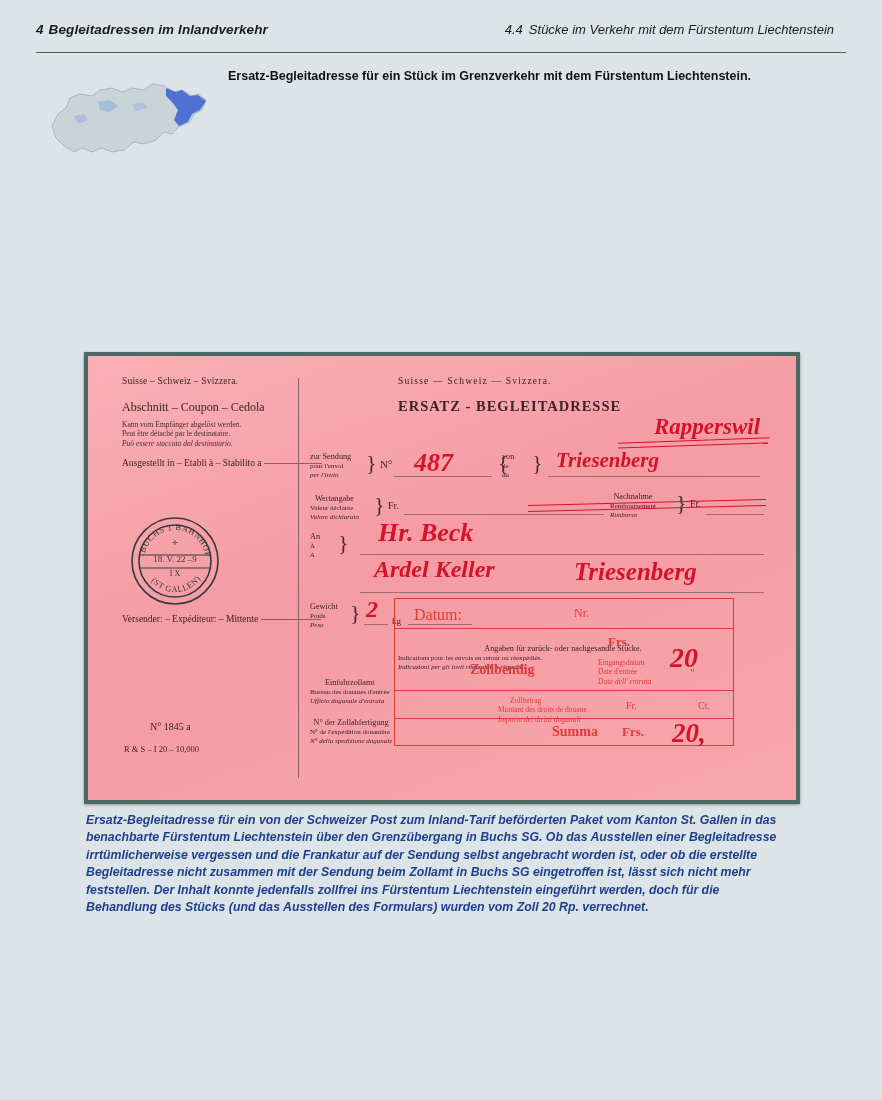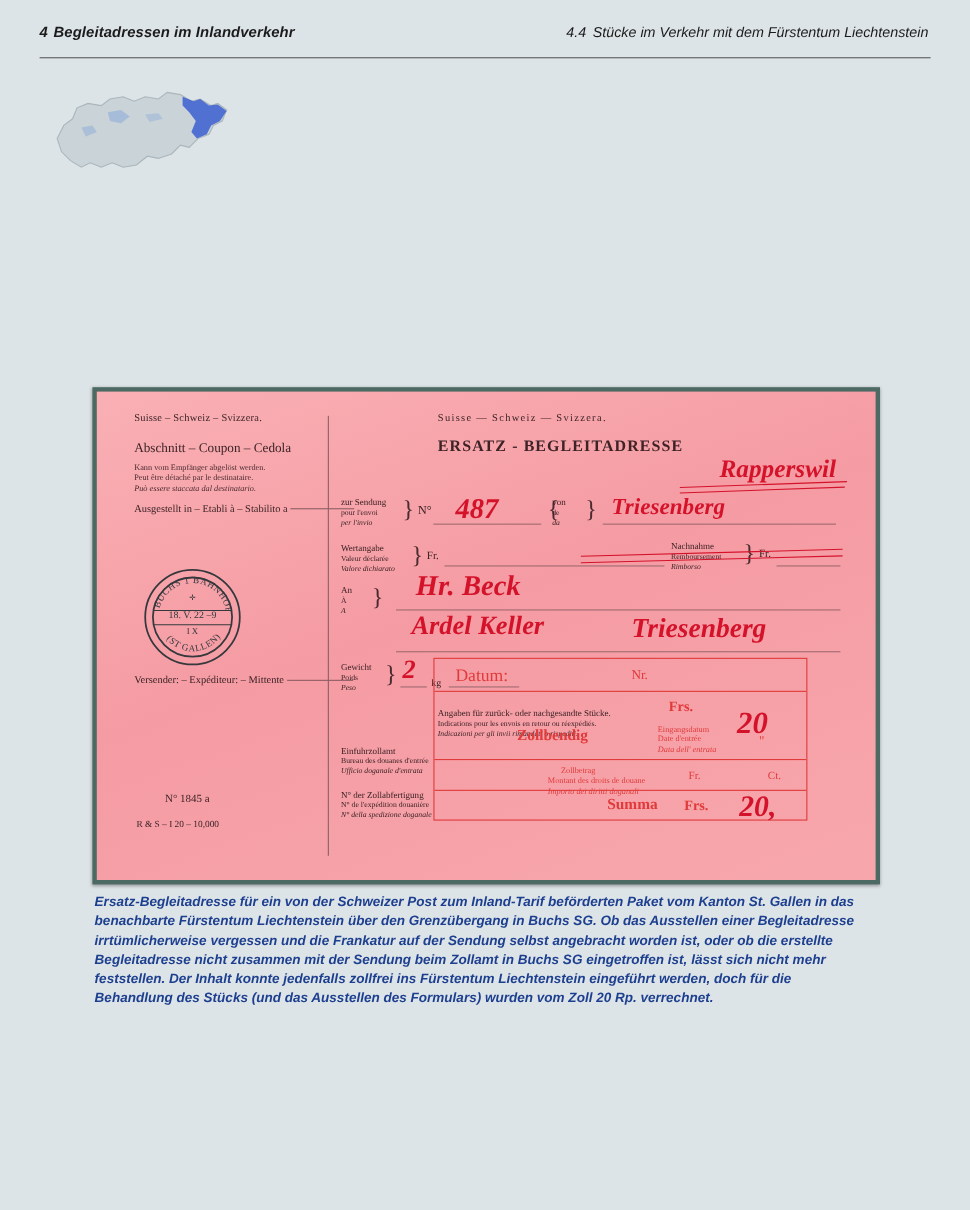--- a/index.html
+++ b/index.html
@@ -38,21 +38,21 @@
   }
   .header-left .chap {
     font-weight: bold;
     font-style: italic;
     margin-right: 5px;
   }
   .header-right {
     font-size: 13px;
     font-style: italic;
     color: #1b1b1b;
-    margin-right: 2px;
+    margin-right: 12px;
   }
   .header-right .sec {
     margin-right: 6px;
   }
   
   .top-caption {
     position: absolute;
     left: 228px;
     top: 68px;
     width: 610px;
@@ -221,21 +221,21 @@
     font-family: "Liberation Serif", serif;
     font-size: 9.5px;
     color: #3d2326;
     letter-spacing: .2px;
   }
   .field {
     position: absolute;
     font-family: "Liberation Serif", serif;
     color: #3d2326;
   }
-  .field .f1 { font-size: 8.2px; display:block; line-height:1.22; }
+  .field .f1 { font-size: 8.2px; display:block; line-height:1.22;text-align:center; }
   .field .f2 { font-size: 7px; display:block; line-height:1.22; }
   .field .f3 { font-size: 7px; font-style: italic; display:block; line-height:1.22; }
   .brace {
     position: absolute;
     font-family: "Liberation Serif", serif;
     font-size: 22px;
     color: #4a2b2f;
     line-height: 1;
   }
   .hline {
@@ -307,20 +307,21 @@
   <div class="map">
     <svg width="180" height="110" viewBox="0 0 180 110">
       <path d="M12,56 L18,44 L26,38 L30,28 L40,24 L52,26 L60,20 L72,18 L82,22 L92,18 L104,20 L112,14 L124,16 L134,22 L142,20 L152,26 L158,24 L166,30 L162,40 L154,44 L150,52 L140,56 L132,64 L124,62 L116,70 L104,74 L94,72 L84,80 L72,82 L62,78 L52,82 L42,78 L34,82 L24,76 L16,68 Z" fill="#c9d3d8" stroke="#aab6bc" stroke-width="1"></path>
       <path d="M126,18 L136,22 L142,20 L150,26 L158,25 L166,31 L160,40 L152,44 L148,52 L139,56 L134,50 L138,40 L132,32 L126,26 Z" fill="#3b5fd0" opacity="0.85"></path>
       <path d="M58,32 L70,30 L78,36 L70,42 L60,40 Z" fill="#9fb7d8" opacity="0.8"></path>
       <path d="M34,46 L44,44 L48,50 L38,54 Z" fill="#9fb7d8" opacity="0.7"></path>
       <path d="M92,34 L104,33 L108,38 L96,41 Z" fill="#9fb7d8" opacity="0.6"></path>
     </svg>
   </div>
 
+  <div class="top-caption">Ersatz-Begleitadresse für ein Stück im Grenzverkehr mit dem Fürstentum Liechtenstein.</div>
 
   <div class="doc-frame">
     <div class="doc">
       <div class="doc-inner">
 
         <div class="v-div"></div>
 
         <div class="l-head">Suisse – Schweiz – Svizzera.</div>
         <div class="l-sub">Abschnitt – Coupon – Cedola</div>
         <div class="l-note">

